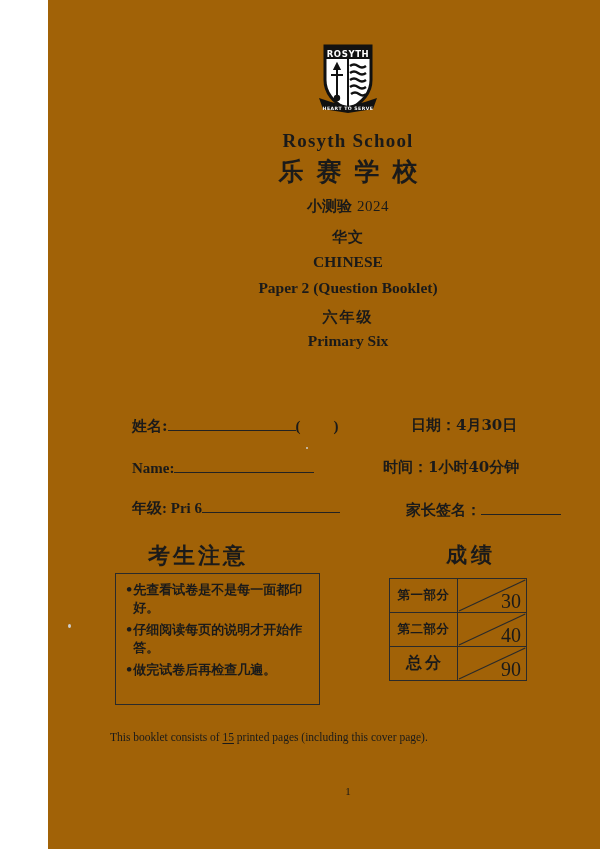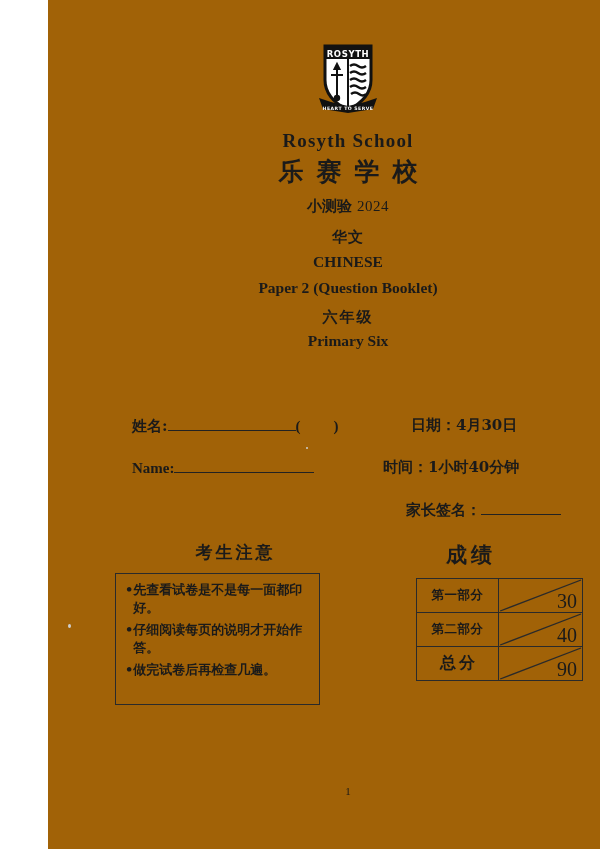--- a/index.html
+++ b/index.html
@@ -114,25 +114,25 @@
   .paren {
     font-size: 15px;
     font-weight: bold;
     font-family: "Liberation Serif", serif;
     letter-spacing: 9px;
   }
 
   
   .notes-head {
     position: absolute;
-    left: 111px;
+    left: 97px;
     top: 541px;
     width: 150px;
-    text-align: center;
-    font-size: 17px;
+    text-align: left;
+    font-size: 22px;
     font-weight: bold;
     letter-spacing: 3px;
     text-indent: 3px;
     font-family: "DejaVu Serif", "Liberation Serif", serif;
   }
   .notes-box {
     position: absolute;
     left: 67px;
     top: 573px;
     width: 205px;
@@ -160,23 +160,23 @@
     width: 138px;
     text-align: center;
     font-size: 21px;
     font-weight: bold;
     letter-spacing: 4px;
     text-indent: 4px;
     font-family: "DejaVu Serif", "Liberation Serif", serif;
   }
   .marks-table {
     position: absolute;
-    left: 368px;
+    left: 341px;
     top: 578px;
-    width: 167px;
+    width: 138px;
     border-collapse: collapse;
   }
   .marks-table td {
     border: 1.3px solid #2a2a2a;
     height: 33px;
     padding: 0;
     vertical-align: middle;
   }
   .mk-label {
     width: 68px;
@@ -297,20 +297,23 @@
   <div class="fields">
 
     <div class="fld" style="left:84px; top:54px;">
       <span class="fld-label-en">Name:</span><span class="rule" style="width:140px;"></span>
     </div>
 
     <div class="fld" style="left:84px; top:12px;">
       <span class="fld-label">姓名:</span><span class="rule" style="width:128px;"></span><span class="paren">(　)</span>
     </div>
 
+    <div class="fld" style="left:84px; top:94px;">
+      <span class="fld-label-en">年级: Pri 6</span><span class="rule" style="width:138px;"></span>
+    </div>
 
     <div class="fld" style="left:363px; top:12px;">
       <span class="fld-label">日期：</span><span class="fld-label">4月30日</span>
     </div>
 
     <div class="fld" style="left:335px; top:54px;">
       <span class="fld-label">时间：</span><span class="fld-label">1小时40分钟</span>
     </div>
 
     <div class="fld" style="left:358px; top:96px;">
@@ -360,20 +363,23 @@
       <td class="mk-value">
         <svg class="slash" viewBox="0 0 70 33" preserveAspectRatio="none">
           <line x1="1" y1="32" x2="69" y2="1" stroke="#2a2a2a" stroke-width="1.2"></line>
         </svg>
         <span class="num">90</span>
       </td>
     </tr>
   </tbody>
     </table>
 
+  <div class="footer">
+    <span>This booklet consists of </span><span class="pages">15</span><span> printed pages (including this cover page).</span>
+  </div>
 
   <div class="pageno">1</div>
 
   <div class="speck" style="left:20px; top:624px; width:3px; height:4px;"></div>
   <div class="speck" style="left:258px; top:447px; width:2px; height:2px;"></div>
   <div class="edge-line"></div>
 
 </div>
 
 </body></html>

